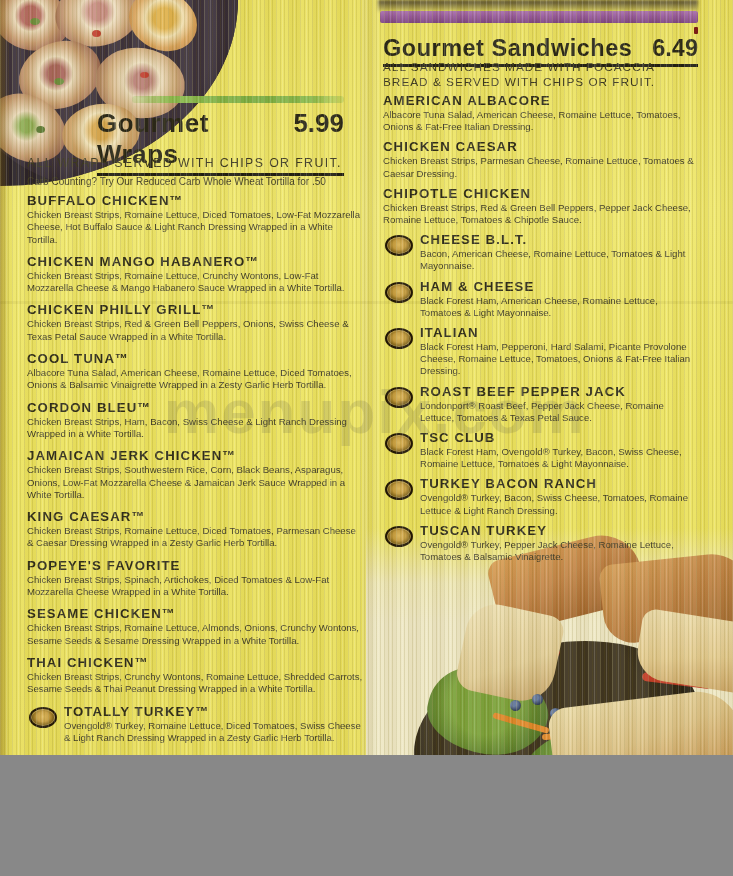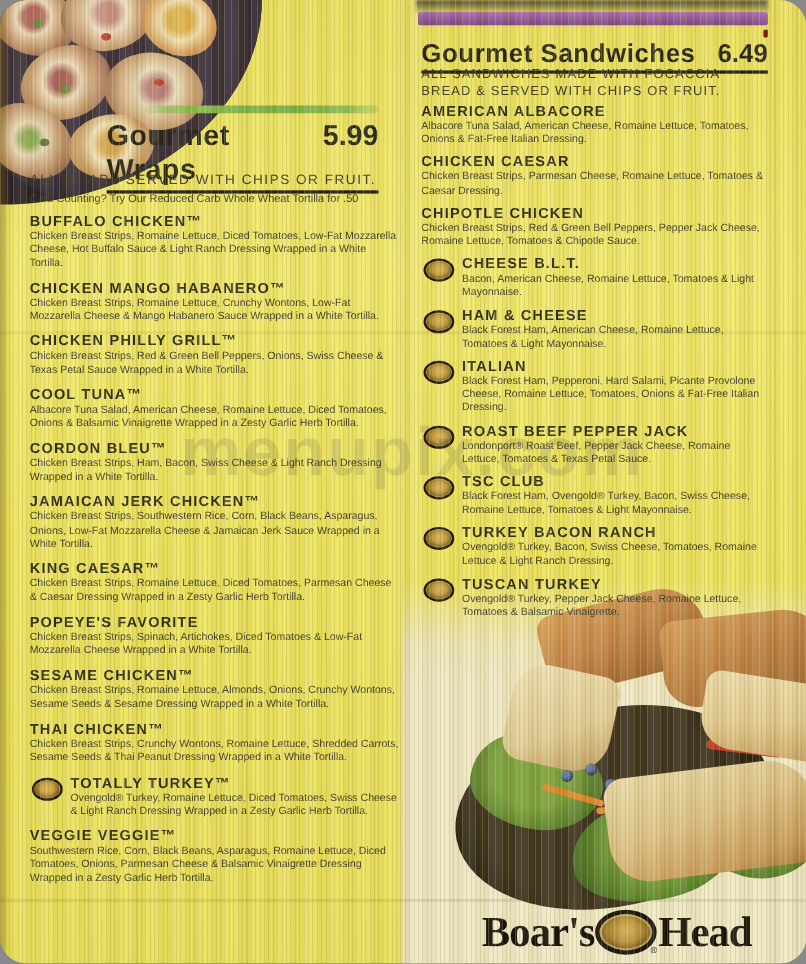--- a/index.html
+++ b/index.html
@@ -1,20 +1,19 @@
 <!DOCTYPE html>
 <html><head>
 <meta charset="utf-8">
 <style>
   html,body{margin:0;padding:0;background:#888;}
   #canvas{
-    position:relative;width:733px;height:876px;overflow:hidden;
+    position:relative;width:733px;height:755px;overflow:hidden;
     font-family:"Liberation Sans",sans-serif;
     background:linear-gradient(180deg,#e9df5e 0%,#efe76c 28%,#ece35f 58%,#e8de5c 100%);
-    border-radius:24px;
   }
   
   .stripes{
     position:absolute;inset:0;z-index:4;pointer-events:none;
     background-image:
       repeating-linear-gradient(90deg, rgba(110,95,10,.14) 0 1px, rgba(110,95,10,0) 1px 4px),
       repeating-linear-gradient(90deg, rgba(255,255,235,.16) 0 1px, rgba(255,255,235,0) 1px 6px),
       repeating-linear-gradient(90deg, rgba(120,100,15,.05) 0 12px, rgba(255,255,220,.07) 12px 24px);
   }
   .edge-left{position:absolute;left:0;top:0;width:9px;height:100%;z-index:3;

